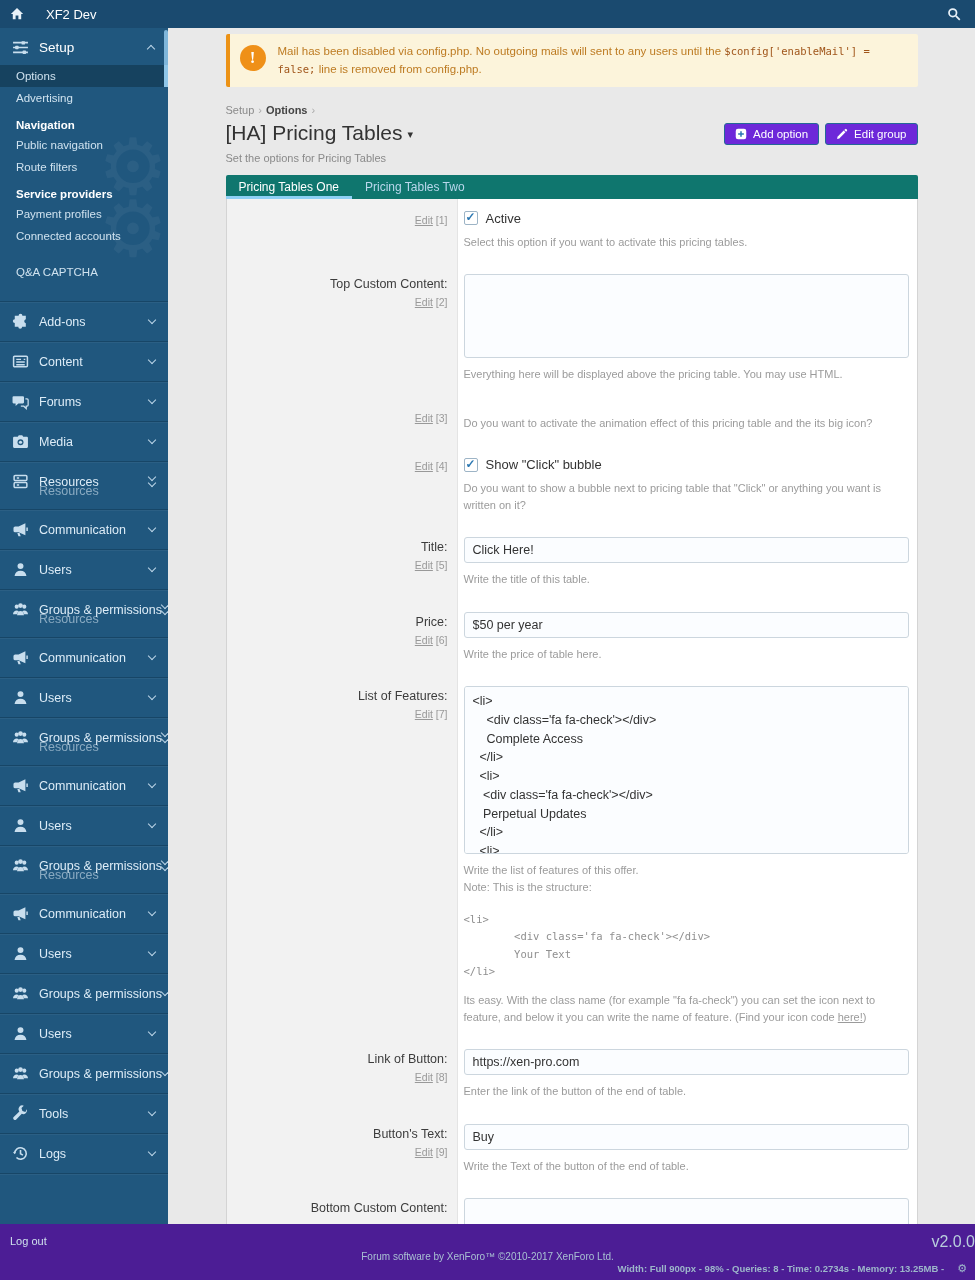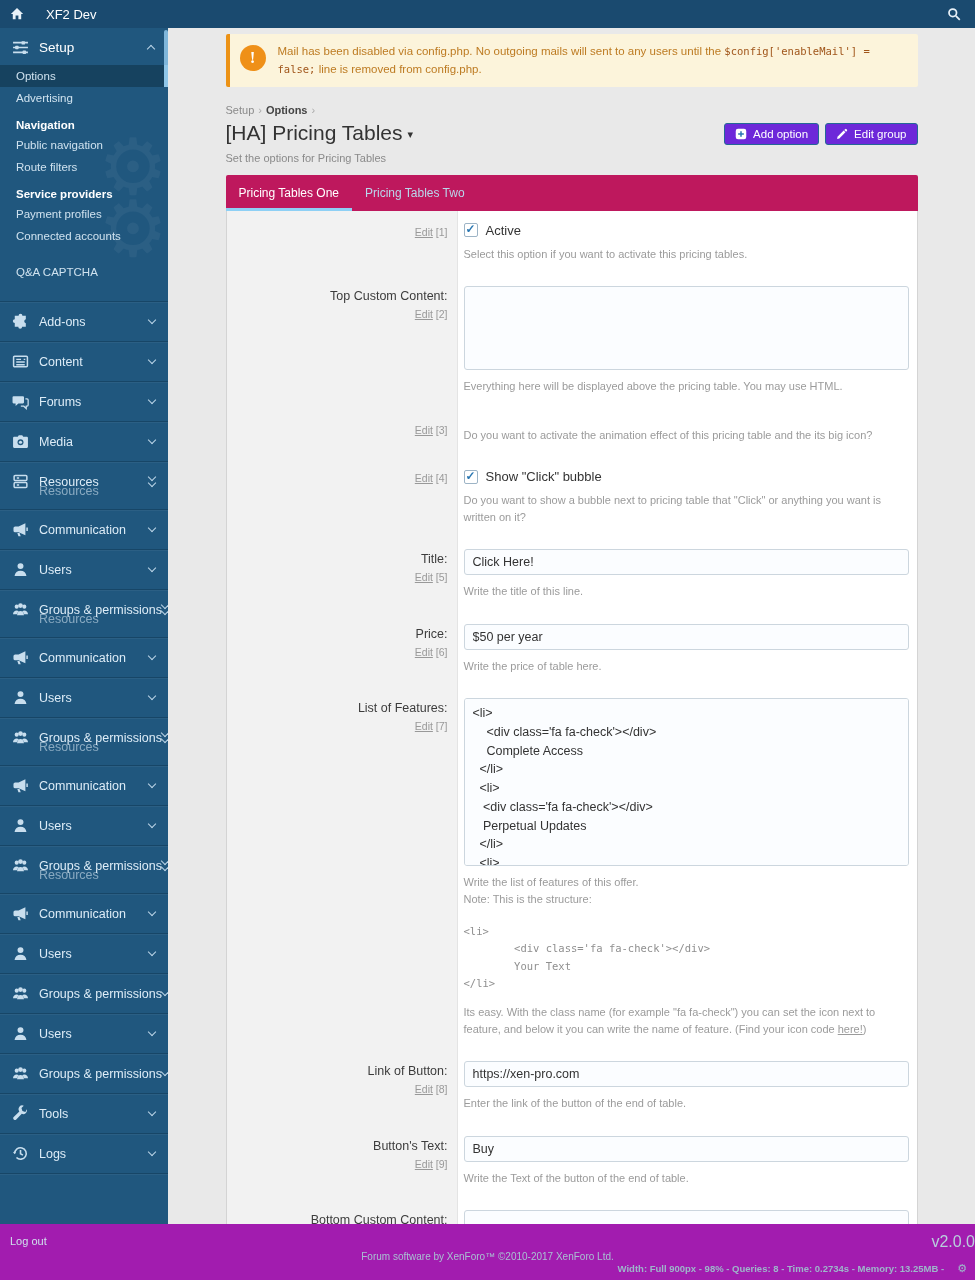--- a/index.html
+++ b/index.html
@@ -57,21 +57,21 @@
 
   .title-row { display:flex; align-items:flex-end; }
   .page-title { font-size:21px; font-weight:normal; color:#333; cursor:pointer; }
   .page-title .caret { font-size:11px; margin-left:5px; vertical-align:2px; }
   .title-actions { margin-left:auto; display:flex; gap:6px; margin-top:3px; }
   .btn-blue { background:#6d28d9; border:1px solid #246797; color:#fff; font-size:11.5px; padding:4px 10px; border-radius:3px; display:inline-flex; align-items:center; gap:6px; cursor:pointer; font-family:inherit; }
   .btn-blue svg { width:12px; height:12px; }
 
   .subtitle { font-size:11px; color:#8a8a8a; margin:7px 0 11px; }
 
-  .tabbar { background:#be185d; display:flex; height:36px; border-radius:2px 2px 0 0; }
+  .tabbar { background:#0f766e; display:flex; height:24px; border-radius:2px 2px 0 0; }
   .tab { display:flex; align-items:center; padding:0 13px; font-size:12px; color:#b9d7ec; cursor:pointer; position:relative; }
   .tab.active { color:#fff; }
   .tab.active::after { content:""; position:absolute; left:0; right:0; bottom:0; height:3px; background:#8ed0f5; }
 
   .panel { background:#fff; border:1px solid #d4d4d4; border-top:none; }
   .opt-row { display:flex; }
   .opt-left { width:231px; flex:none; background:#f2f2f2; border-right:1px solid #e4e4e4; text-align:right; padding:12px 9px 12px 8px; }
   .opt-label { font-size:12.5px; color:#3c3c3c; line-height:1.35; }
   .opt-edit { font-size:10.5px; color:#999; margin-top:3px; cursor:pointer; }
   .opt-edit .edit-t { text-decoration:underline; }
@@ -84,21 +84,21 @@
   .hint { font-size:11px; color:#9b9b9b; margin-top:8px; line-height:1.5; }
   .hint .link { color:#9b9b9b; text-decoration:underline; cursor:pointer; }
   .code-note { font-family:"DejaVu Sans Mono",monospace; font-size:10.5px; color:#8f8f8f; margin:16px 0 12px; line-height:1.65; white-space:pre; }
 
   .txt-input { width:100%; background:#fbfdff; border:1px solid #ccd6de; border-radius:3px; padding:5px 8px; font-size:12.5px; color:#333; font-family:inherit; display:block; }
   textarea.txt-input { resize:none; line-height:1.5; }
   .ta-small { height:84px; }
   .ta-features { height:168px; }
 
   
-  .footer { height:56px; flex:none; background:#a21caf; position:relative; color:#cfe0ec; }
+  .footer { height:56px; flex:none; background:#4c1d95; position:relative; color:#cfe0ec; }
   .foot-logout { position:absolute; left:10px; top:11px; font-size:11px; cursor:pointer; }
   .foot-version { position:absolute; right:0; top:9px; font-size:16px; color:#b9cedd; }
   .foot-copy { position:absolute; left:0; right:0; top:27px; text-align:center; font-size:10px; color:#a9c0d2; }
   .foot-debug { position:absolute; right:8px; bottom:5px; font-size:9.5px; color:#9db7ca; font-weight:bold; display:flex; align-items:center; gap:13px; }
   .foot-debug .gear { font-weight:normal; font-size:11px; cursor:pointer; }
 </style>
 </head>
 <body>
 
 <div class="topbar">
@@ -516,21 +516,21 @@
           </div>
         </div>
 
         <div class="opt-row">
           <div class="opt-left">
             <div class="opt-label">Title:</div>
             <div class="opt-edit"><span class="edit-t">Edit</span> <span>[5]</span></div>
           </div>
           <div class="opt-right">
             <input class="txt-input" value="Click Here!" style="">
-            <div class="hint">Write the title of this line.</div>
+            <div class="hint">Write the title of this table.</div>
           </div>
         </div>
 
         <div class="opt-row">
           <div class="opt-left">
             <div class="opt-label">Price:</div>
             <div class="opt-edit"><span class="edit-t">Edit</span> <span>[6]</span></div>
           </div>
           <div class="opt-right">
             <input class="txt-input" value="$50 per year" style="">

